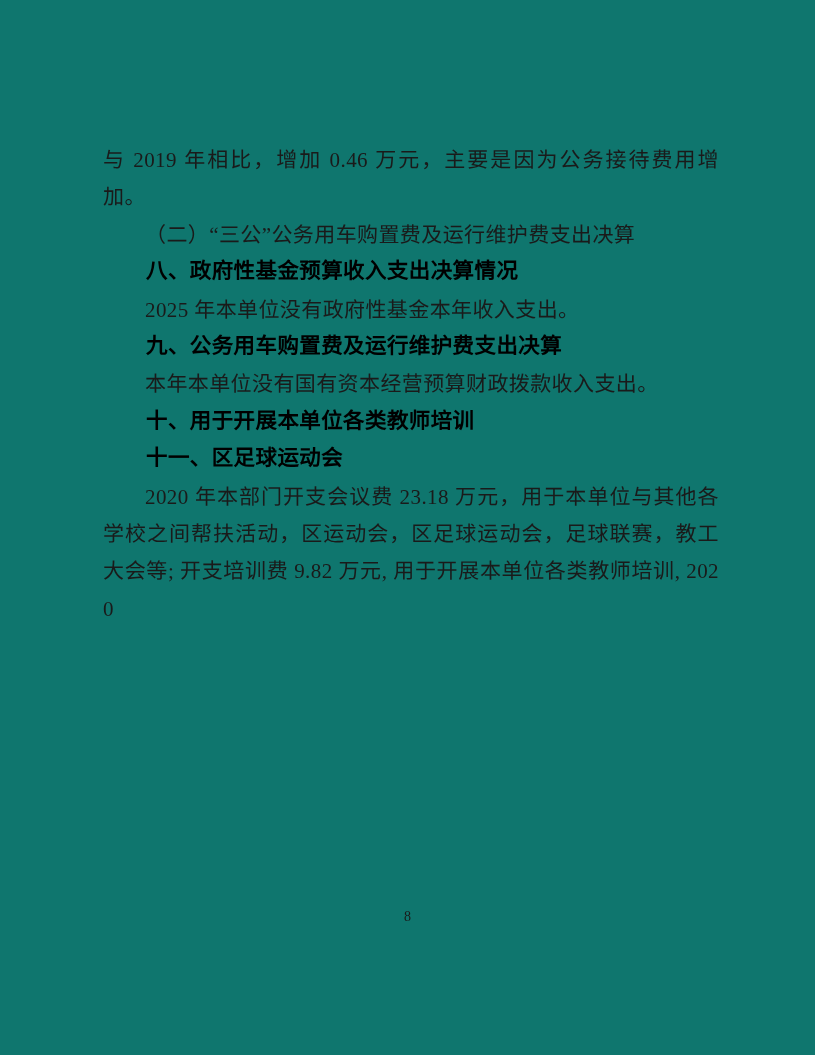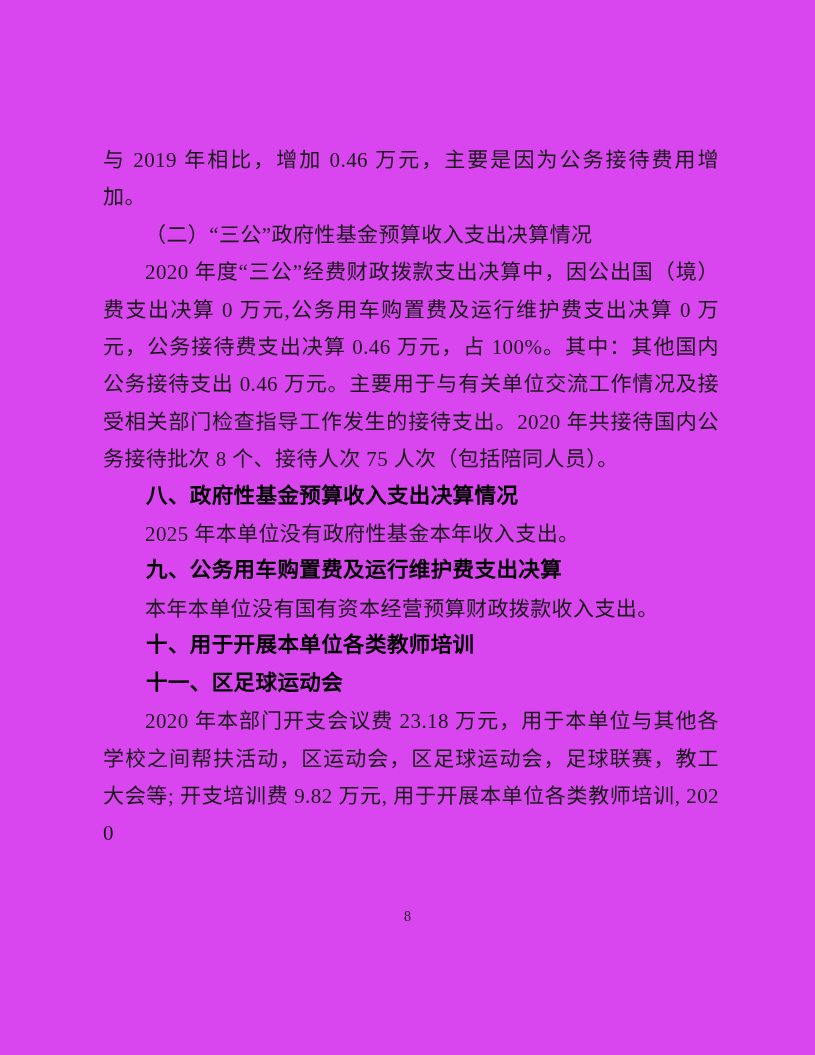--- a/index.html
+++ b/index.html
@@ -5,21 +5,21 @@
 <style>
   html, body {
     margin: 0;
     padding: 0;
     background: #ffffff;
   }
   .page {
     position: relative;
     width: 815px;
     height: 1055px;
-    background: #d946ef;
+    background: #0f766e;
     overflow: hidden;
     color: #1a1a1a;
     font-family: "Liberation Serif", "DejaVu Serif", serif;
   }
   .content {
     position: absolute;
     left: 103px;
     top: 142px;
     width: 616px;
   }
@@ -58,23 +58,22 @@
 </style>
 </head>
 <body>
 
 <div class="page">
 
   <div class="content">
 
     <p class="para">与 2019 年相比，增加 0.46 万元，主要是因为公务接待费用增加。</p>
 
-    <p class="para indent">（二）“三公”政府性基金预算收入支出决算情况</p>
+    <p class="para indent">（二）“三公”公务用车购置费及运行维护费支出决算</p>
 
-    <p class="para indent">2020 年度“三公”经费财政拨款支出决算中，因公出国（境）费支出决算 0 万元,公务用车购置费及运行维护费支出决算 0 万元，公务接待费支出决算 0.46 万元，占 100%。其中：其他国内公务接待支出 0.46 万元。主要用于与有关单位交流工作情况及接受相关部门检查指导工作发生的接待支出。2020 年共接待国内公务接待批次 8 个、接待人次 75 人次（包括陪同人员）。</p>
 
     <h2 class="heading">八、政府性基金预算收入支出决算情况</h2>
 
     <p class="para indent">2025 年本单位没有政府性基金本年收入支出。</p>
 
     <h2 class="heading">九、公务用车购置费及运行维护费支出决算</h2>
 
     <p class="para indent">本年本单位没有国有资本经营预算财政拨款收入支出。</p>
 
     <h2 class="heading">十、用于开展本单位各类教师培训</h2>

